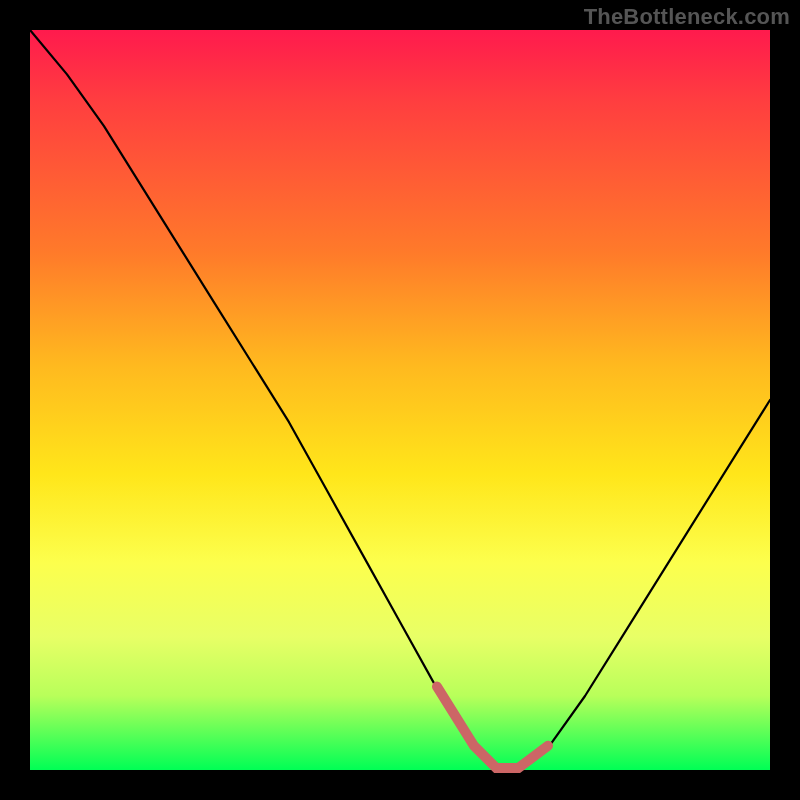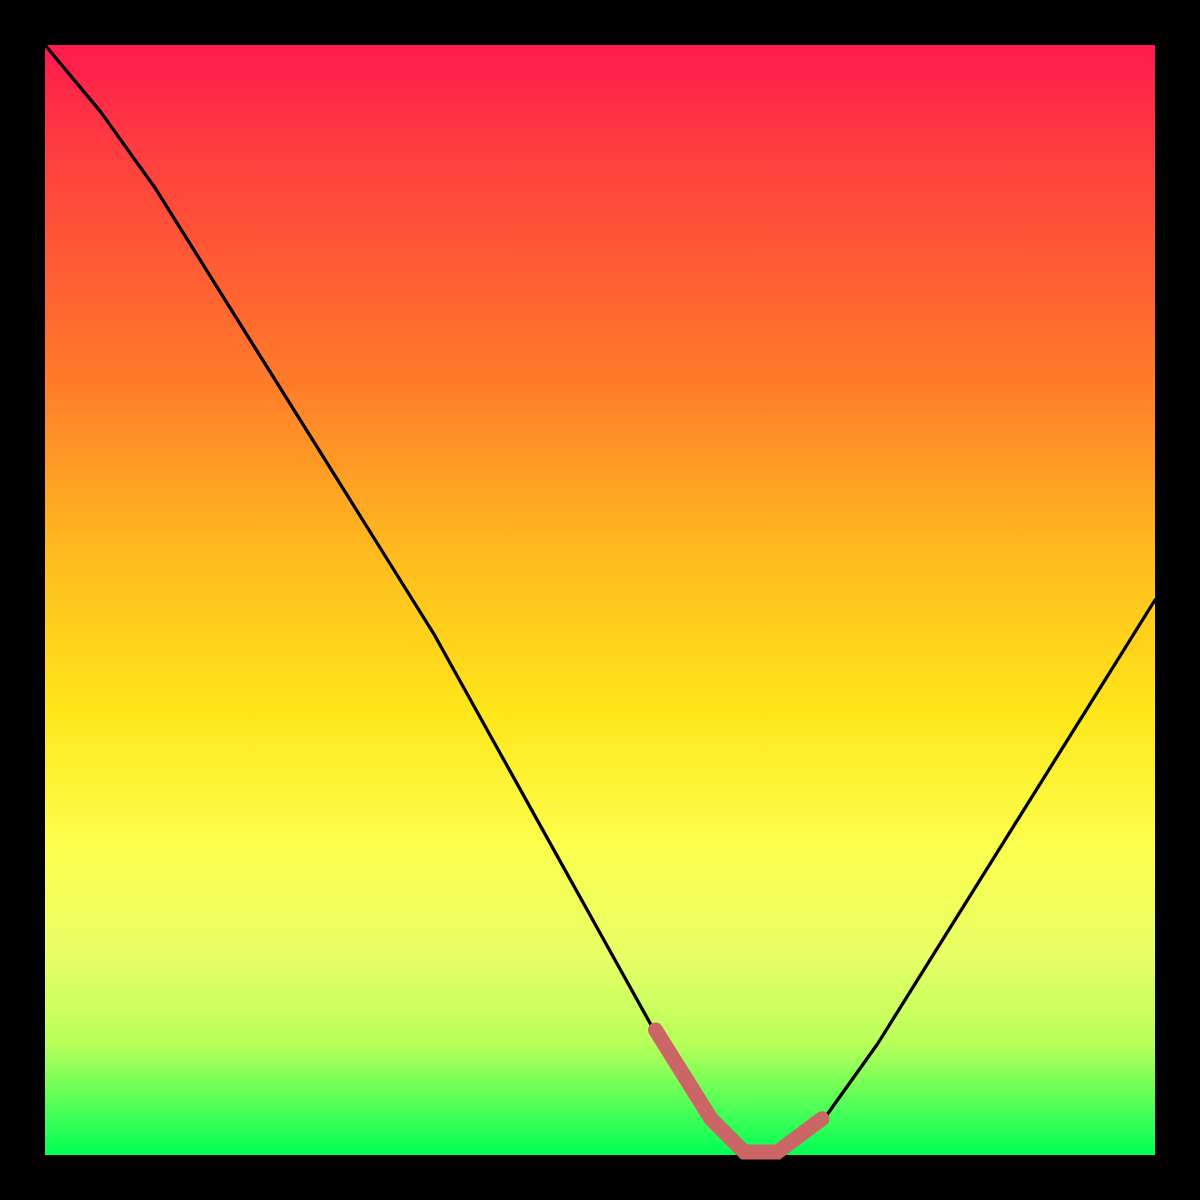--- a/index.html
+++ b/index.html
@@ -53,19 +53,20 @@
     top: 0;
     width: 740px;
     height: 740px;
     overflow: visible;
   }
 </style>
 </head>
 <body>
 
 <div class="frame">
+  <div class="watermark">TheBottleneck.com</div>
   <div class="plot">
     <svg class="curve" viewBox="0 0 740 740">
       <path id="bn-curve" fill="none" stroke="#000000" stroke-width="2.2" stroke-linejoin="round" stroke-linecap="round" d="M0.0 0.0 L37.0 44.4 L74.0 96.2 L111.0 155.4 L148.0 214.6 L185.0 273.8 L222.0 333.0 L259.0 392.2 L296.0 458.8 L333.0 525.4 L370.0 592.0 L407.0 658.6 L444.0 717.8 L466.2 740.0 L488.4 740.0 L518.0 717.8 L555.0 666.0 L592.0 606.8 L629.0 547.6 L666.0 488.4 L703.0 429.2 L740.0 370.0"></path>
       <path id="bn-flat" fill="none" stroke="#cc6666" stroke-width="10" stroke-linecap="round" d="M407.0 656.6 L444.0 715.8 L466.2 738.0 L488.4 738.0 L518.0 715.8"></path>
     </svg>
   </div>
 </div>
 
 </body></html>

